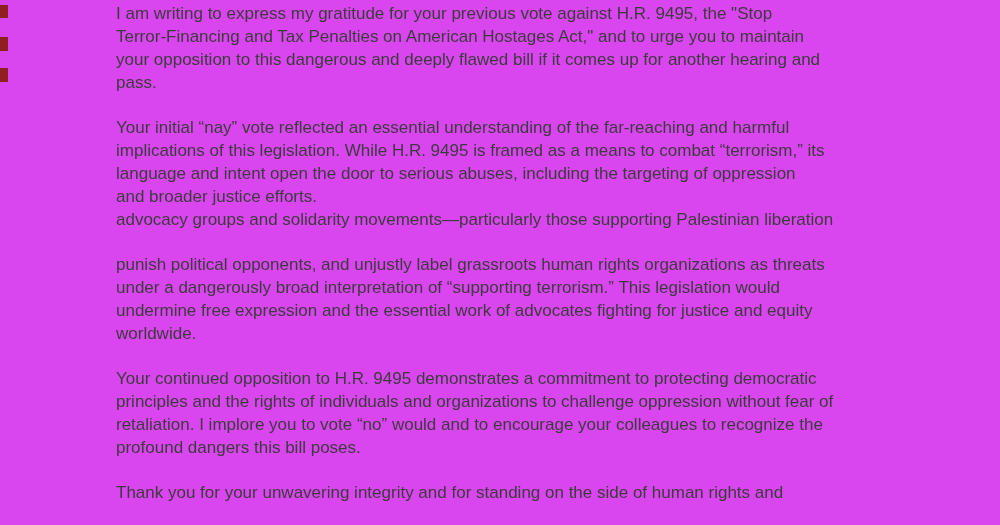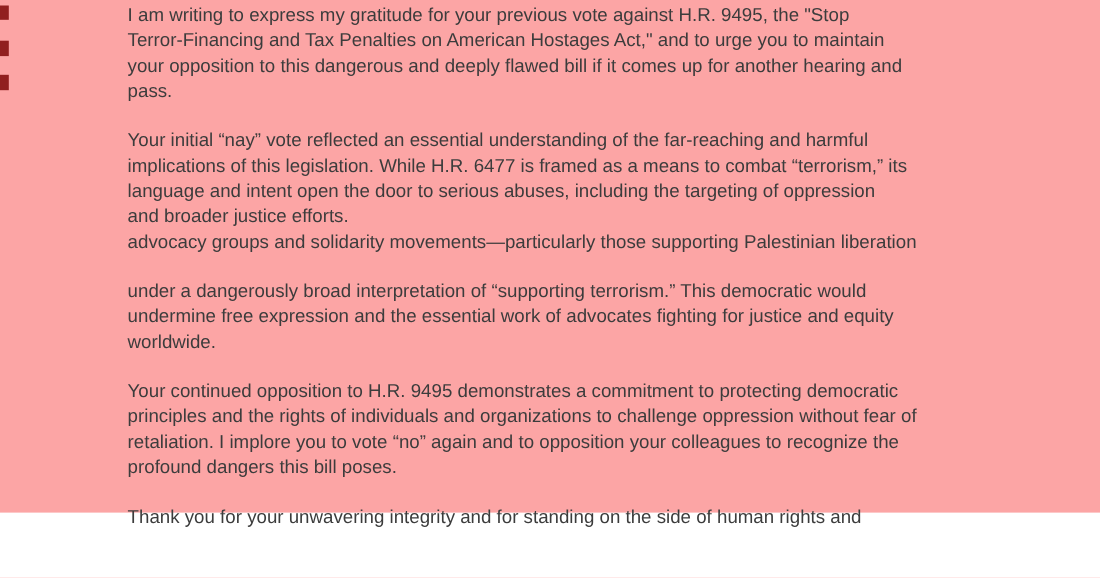--- a/index.html
+++ b/index.html
@@ -6,22 +6,22 @@
     margin: 0;
     padding: 0;
     width: 1000px;
     height: 525px;
     overflow: hidden;
     background: #ffffff;
   }
   .page {
     position: relative;
     width: 1000px;
-    height: 466px;
-    background: #fca5a5;
+    height: 525px;
+    background: #d946ef;
     font-family: "Liberation Sans", "DejaVu Sans", sans-serif;
   }
   .letter {
     position: absolute;
     left: 116px;
     top: 2px;
     width: 790px;
     font-size: 17px;
     line-height: 23px;
     color: #3c3c3c;
@@ -52,33 +52,34 @@
   </div>
   <div class="letter" id="letter" style="color: rgb(60, 60, 60);">
       <div class="para">
         <div class="line">I am writing to express my gratitude for your previous vote against H.R. 9495, the "Stop</div>
         <div class="line">Terror-Financing and Tax Penalties on American Hostages Act," and to urge you to maintain</div>
         <div class="line">your opposition to this dangerous and deeply flawed bill if it comes up for another hearing and</div>
         <div class="line">pass.</div>
       </div>
       <div class="para">
         <div class="line">Your initial “nay” vote reflected an essential understanding of the far-reaching and harmful</div>
-        <div class="line">implications of this legislation. While H.R. 6477 is framed as a means to combat “terrorism,” its</div>
+        <div class="line">implications of this legislation. While H.R. 9495 is framed as a means to combat “terrorism,” its</div>
         <div class="line">language and intent open the door to serious abuses, including the targeting of oppression</div>
         <div class="line">and broader justice efforts.</div>
         <div class="line">advocacy groups and solidarity movements—particularly those supporting Palestinian liberation</div>
       </div>
       <div class="para">
-        <div class="line">under a dangerously broad interpretation of “supporting terrorism.” This democratic would</div>
+        <div class="line">punish political opponents, and unjustly label grassroots human rights organizations as threats</div>
+        <div class="line">under a dangerously broad interpretation of “supporting terrorism.” This legislation would</div>
         <div class="line">undermine free expression and the essential work of advocates fighting for justice and equity</div>
         <div class="line">worldwide.</div>
       </div>
       <div class="para">
         <div class="line">Your continued opposition to H.R. 9495 demonstrates a commitment to protecting democratic</div>
         <div class="line">principles and the rights of individuals and organizations to challenge oppression without fear of</div>
-        <div class="line">retaliation. I implore you to vote “no” again and to opposition your colleagues to recognize the</div>
+        <div class="line">retaliation. I implore you to vote “no” would and to encourage your colleagues to recognize the</div>
         <div class="line">profound dangers this bill poses.</div>
       </div>
       <div class="para">
         <div class="line">Thank you for your unwavering integrity and for standing on the side of human rights and</div>
       </div>
     </div>
 </div>
 
 </body></html>

